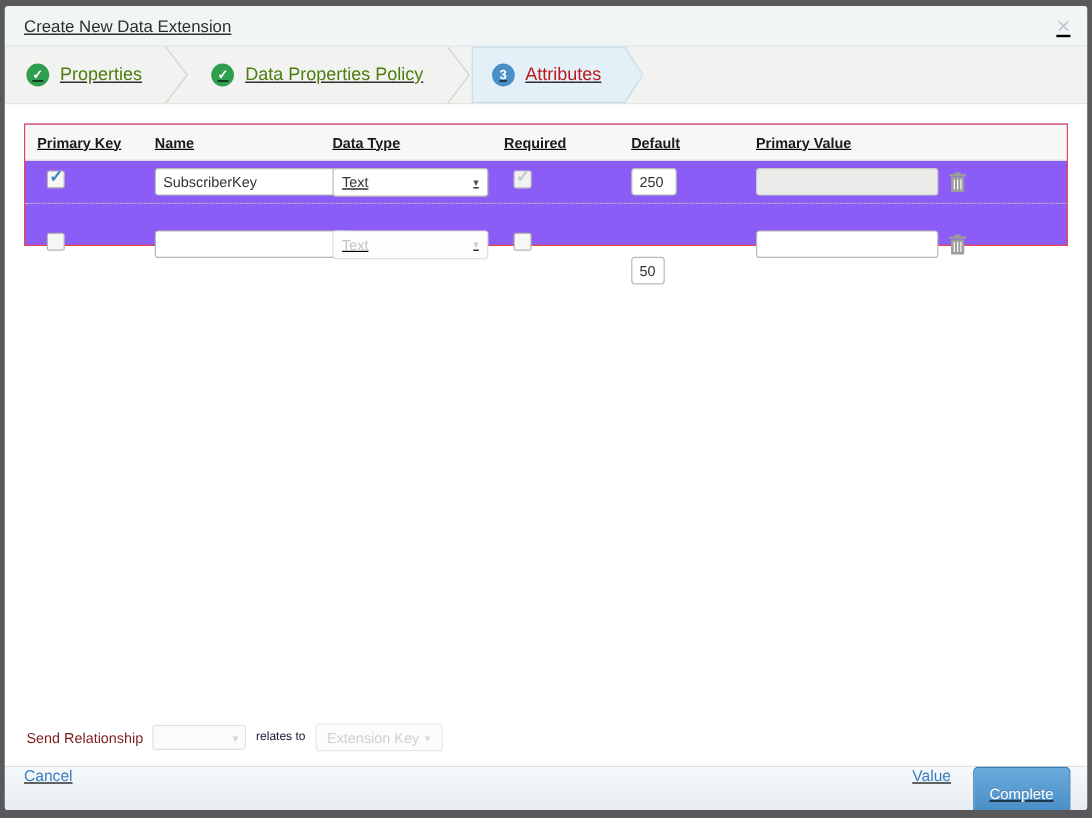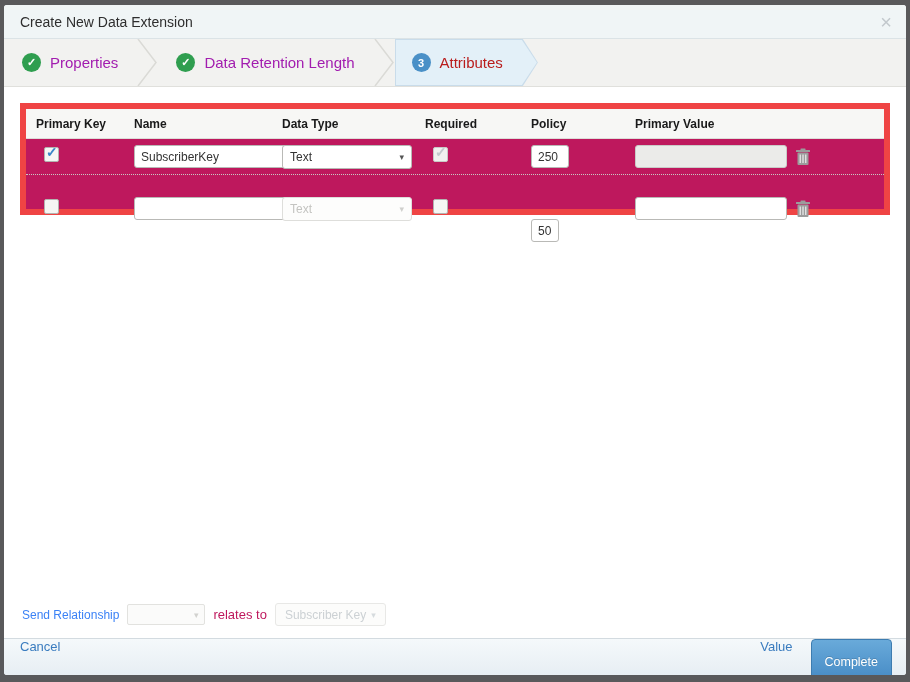--- a/index.html
+++ b/index.html
@@ -1,50 +1,50 @@
 <!DOCTYPE html>
 <html><head>
 <meta charset="utf-8">
 <style>
   * { box-sizing: border-box; }
   html,body { margin:0; padding:0; width:910px; height:682px; }
   body { background:#59595b; font-family:"Liberation Sans", sans-serif; position:relative; }
 
   .modal { position:absolute; top:5px; left:4px; right:4px; bottom:7px;
            background:#fff; border-radius:3px; overflow:hidden;
-           display:flex; flex-direction:column; }
+           display:flex; flex-direction:column;text-decoration:underline; }
 
   
   .titlebar { height:34px; flex:0 0 34px; background:#f0f5f6; border-bottom:1px solid #dbe3e6;
               display:flex; align-items:center; padding:0 14px 0 16px; }
   .titlebar .title { font-size:14px; color:#2e2e2e; flex:1; }
   .close-x { color:#c2c8cc; font-size:20px; line-height:1; cursor:pointer; font-weight:400; }
 
   
   .steps { height:48px; flex:0 0 48px; background:#f2f2f0; border-bottom:1px solid #e0e0dc;
            display:flex; align-items:stretch; }
   .step { display:flex; align-items:center; gap:9px; padding:0 18px; }
   .step-label { font-size:15px; }
-  .step.complete .step-label { color:#a21caf;text-align:right; }
+  .step.complete .step-label { color:#4d7c0f;text-align:right; }
   .badge { width:19px; height:19px; border-radius:50%; display:flex; align-items:center; justify-content:center;
            color:#fff; font-size:11px; font-weight:bold; flex:0 0 19px; }
   .badge.green { background:#2f9e4f; }
   .badge.blue  { background:#4a90c7; }
   .chev { align-self:stretch; width:22px; flex:0 0 22px; }
   .step-active-outer { background:#c9dcea; clip-path:polygon(0 0, calc(100% - 15px) 0, 100% 50%, calc(100% - 15px) 100%, 0 100%);
                        display:flex; align-items:stretch; padding:1px 1px; }
   .step-active { background:#e3f0f8; clip-path:polygon(0 0, calc(100% - 15px) 0, 100% 50%, calc(100% - 15px) 100%, 0 100%);
                  display:flex; align-items:center; gap:9px; padding:0 34px 0 16px; }
   .step-active .step-label { color:#b91c1c; }
 
   
   .content { flex:1; position:relative; background:#fff; }
 
   
-  .attr-table { margin:16px 16px 0 16px; border:6px solid #ef4444; background:#be185d; }
+  .attr-table { margin:16px 16px 0 16px; border:1px solid #ef4444; background:#8b5cf6; }
   .trow { display:grid; grid-template-columns:98px 148px 143px 106px 104px 156px 1fr;
           align-items:center; padding-left:10px; }
   .thead { background:#f7f7f5; height:30px; border-bottom:1px solid #ddddd9; }
   .thead .th { font-size:12px; font-weight:bold; color:#1a1a1a; }
   .tbody-row { height:35px; }
   .tbody-row + .tbody-row { border-top:1px dotted #c8c8c4; }
 
   input[type="checkbox"] { appearance:none; -webkit-appearance:none; margin:0 0 0 8px;
       width:15px; height:15px; border:1px solid #b3b3b0; border-radius:2px; background:#f6f6f4; position:relative; }
   input[type="checkbox"]:checked::after { content:"\2713"; position:absolute; left:1px; top:-4px;
@@ -64,22 +64,22 @@
                  display:flex; align-items:center; padding:0 7px; font-size:12px; color:#333; }
   .fake-select .caret { margin-left:auto; font-size:9px; color:#555; }
   .fake-select.is-disabled { color:#c4c4c1; border-color:#dededb; background:#fdfdfc; }
   .fake-select.is-disabled .caret { color:#d0d0cd; }
 
   .trash { width:16px; height:18px; margin-left:4px; cursor:pointer; }
   .trash svg { display:block; }
 
   
   .send-rel { position:absolute; left:18px; bottom:12px; display:flex; align-items:center; gap:8px; }
-  .send-rel .lbl { font-size:12px; color:#3b82f6; }
-  .send-rel .rel-lbl { font-size:13px; color:#be185d; }
+  .send-rel .lbl { font-size:12px; color:#7f1d1d; }
+  .send-rel .rel-lbl { font-size:10px; color:#0f172a; }
   .mini-select { width:78px; height:21px; border:1px solid #e2e2df; border-radius:2px; background:#fbfbfa;
                  display:flex; align-items:center; padding:0 6px; }
   .mini-select .caret { margin-left:auto; font-size:9px; color:#d2d2cf; }
   .rel-btn { height:23px; border:1px solid #e8e8e6; border-radius:3px; background:#fcfcfb;
              display:flex; align-items:center; gap:5px; padding:0 9px; font-size:12px; color:#ccd1d4; }
   .rel-btn .caret { font-size:9px; color:#d6dbde; }
 
   
   .footer { flex:0 0 37px; height:37px; border-top:1px solid #d3dbe0;
             background:linear-gradient(#f5f9fb, #e7eef3);
@@ -104,21 +104,21 @@
   <div class="steps">
     <div class="step complete">
       <span class="badge green">✓</span>
       <span class="step-label">Properties</span>
     </div>
     <svg class="chev" viewBox="0 0 22 48" preserveAspectRatio="none">
       <polyline points="2,0 20,24 2,48" fill="none" stroke="#dadad6" stroke-width="1.5"></polyline>
     </svg>
     <div class="step complete">
       <span class="badge green">✓</span>
-      <span class="step-label">Data Retention Length</span>
+      <span class="step-label">Data Properties Policy</span>
     </div>
     <svg class="chev" viewBox="0 0 22 48" preserveAspectRatio="none">
       <polyline points="2,0 20,24 2,48" fill="none" stroke="#dadad6" stroke-width="1.5"></polyline>
     </svg>
     <div class="step-active-outer">
       <div class="step-active">
         <span class="badge blue">3</span>
         <span class="step-label">Attributes</span>
       </div>
     </div>
@@ -126,21 +126,21 @@
 
   <div class="content">
 
     <div class="attr-table">
 
       <div class="trow thead">
         <span class="th">Primary Key</span>
         <span class="th">Name</span>
         <span class="th">Data Type</span>
         <span class="th">Required</span>
-        <span class="th">Policy</span>
+        <span class="th">Default</span>
         <span class="th">Primary Value</span>
         <span class="th"></span>
       </div>
 
       <div class="trow tbody-row">
         <span><input type="checkbox" checked="" style=""></span>
         <span><input class="txt-input name-input" type="text" value="SubscriberKey" style=""></span>
         <span>
           <div class="fake-select">
             <span>Text</span>
@@ -187,21 +187,21 @@
       </div>
     </div>
 
     <div class="send-rel">
       <span class="lbl">Send Relationship</span>
       <div class="mini-select">
         <span class="caret">▾</span>
       </div>
       <span class="rel-lbl">relates to</span>
       <div class="rel-btn">
-        <span>Subscriber Key</span>
+        <span>Extension Key</span>
         <span class="caret">▾</span>
       </div>
     </div>
   </div>
 
   <div class="footer">
     <a class="link">Cancel</a>
     <span class="spacer"></span>
     <a class="link back-link">Value</a>
     <button class="btn-complete">Complete</button>

